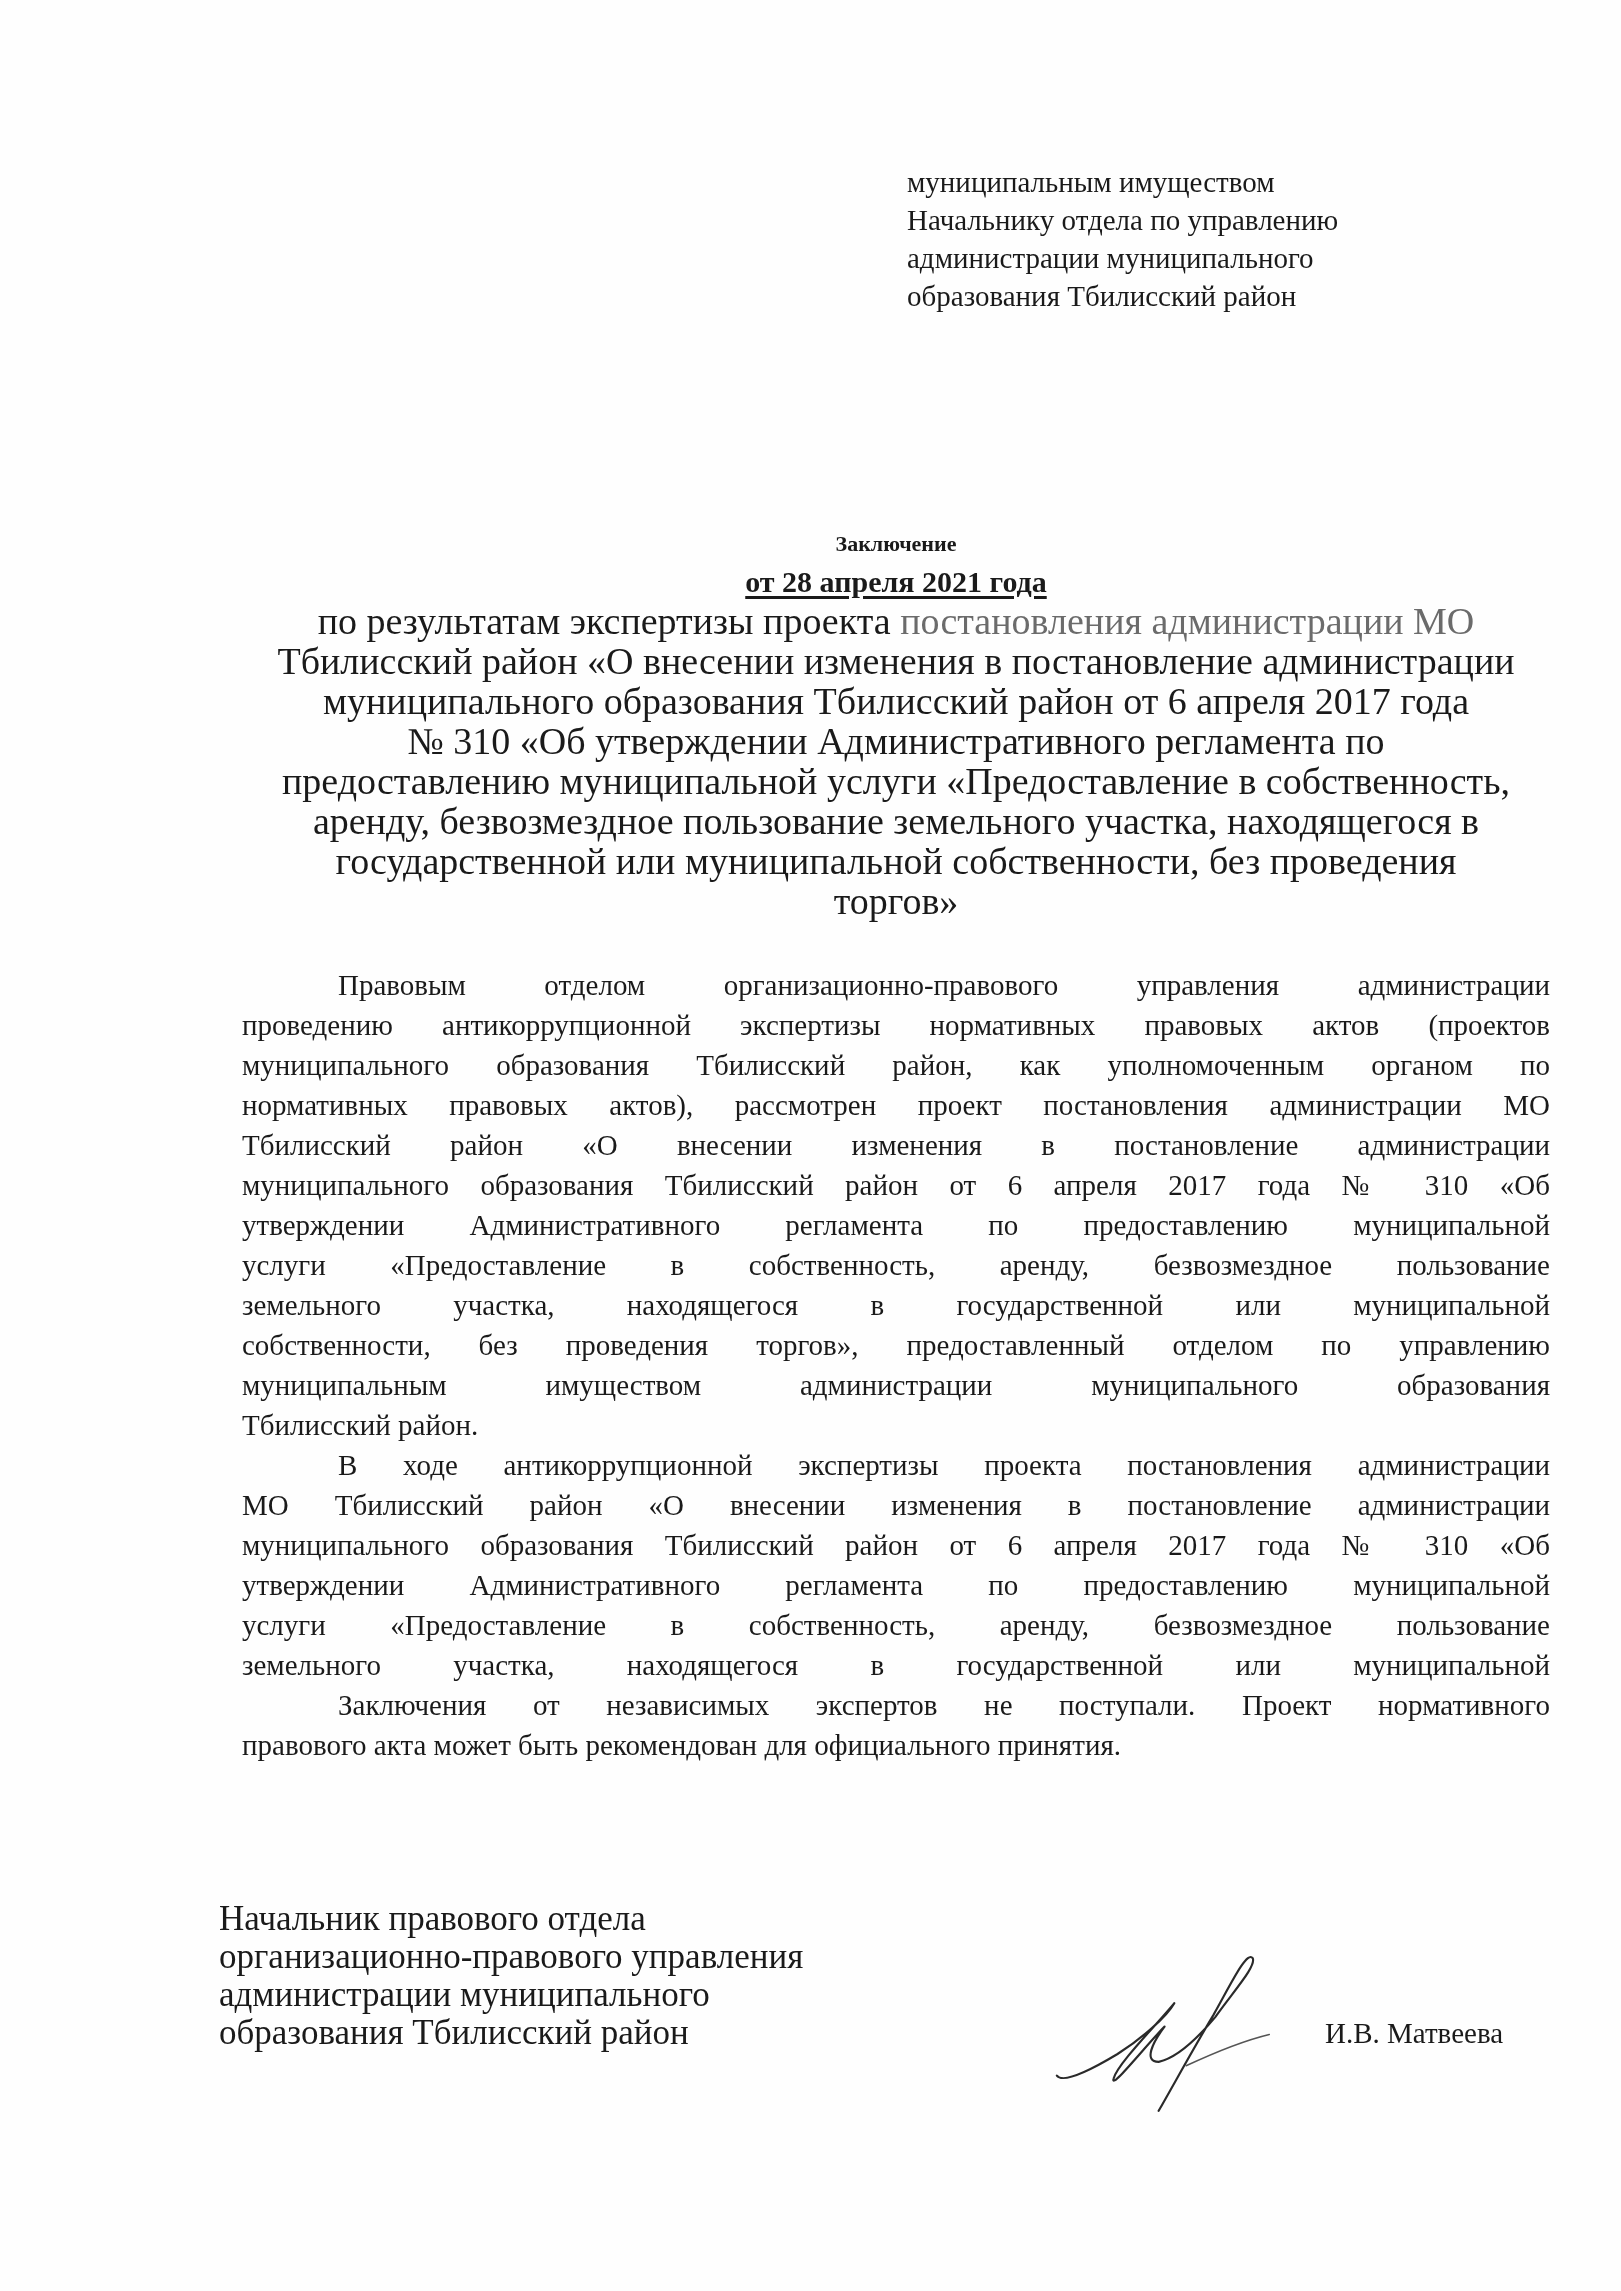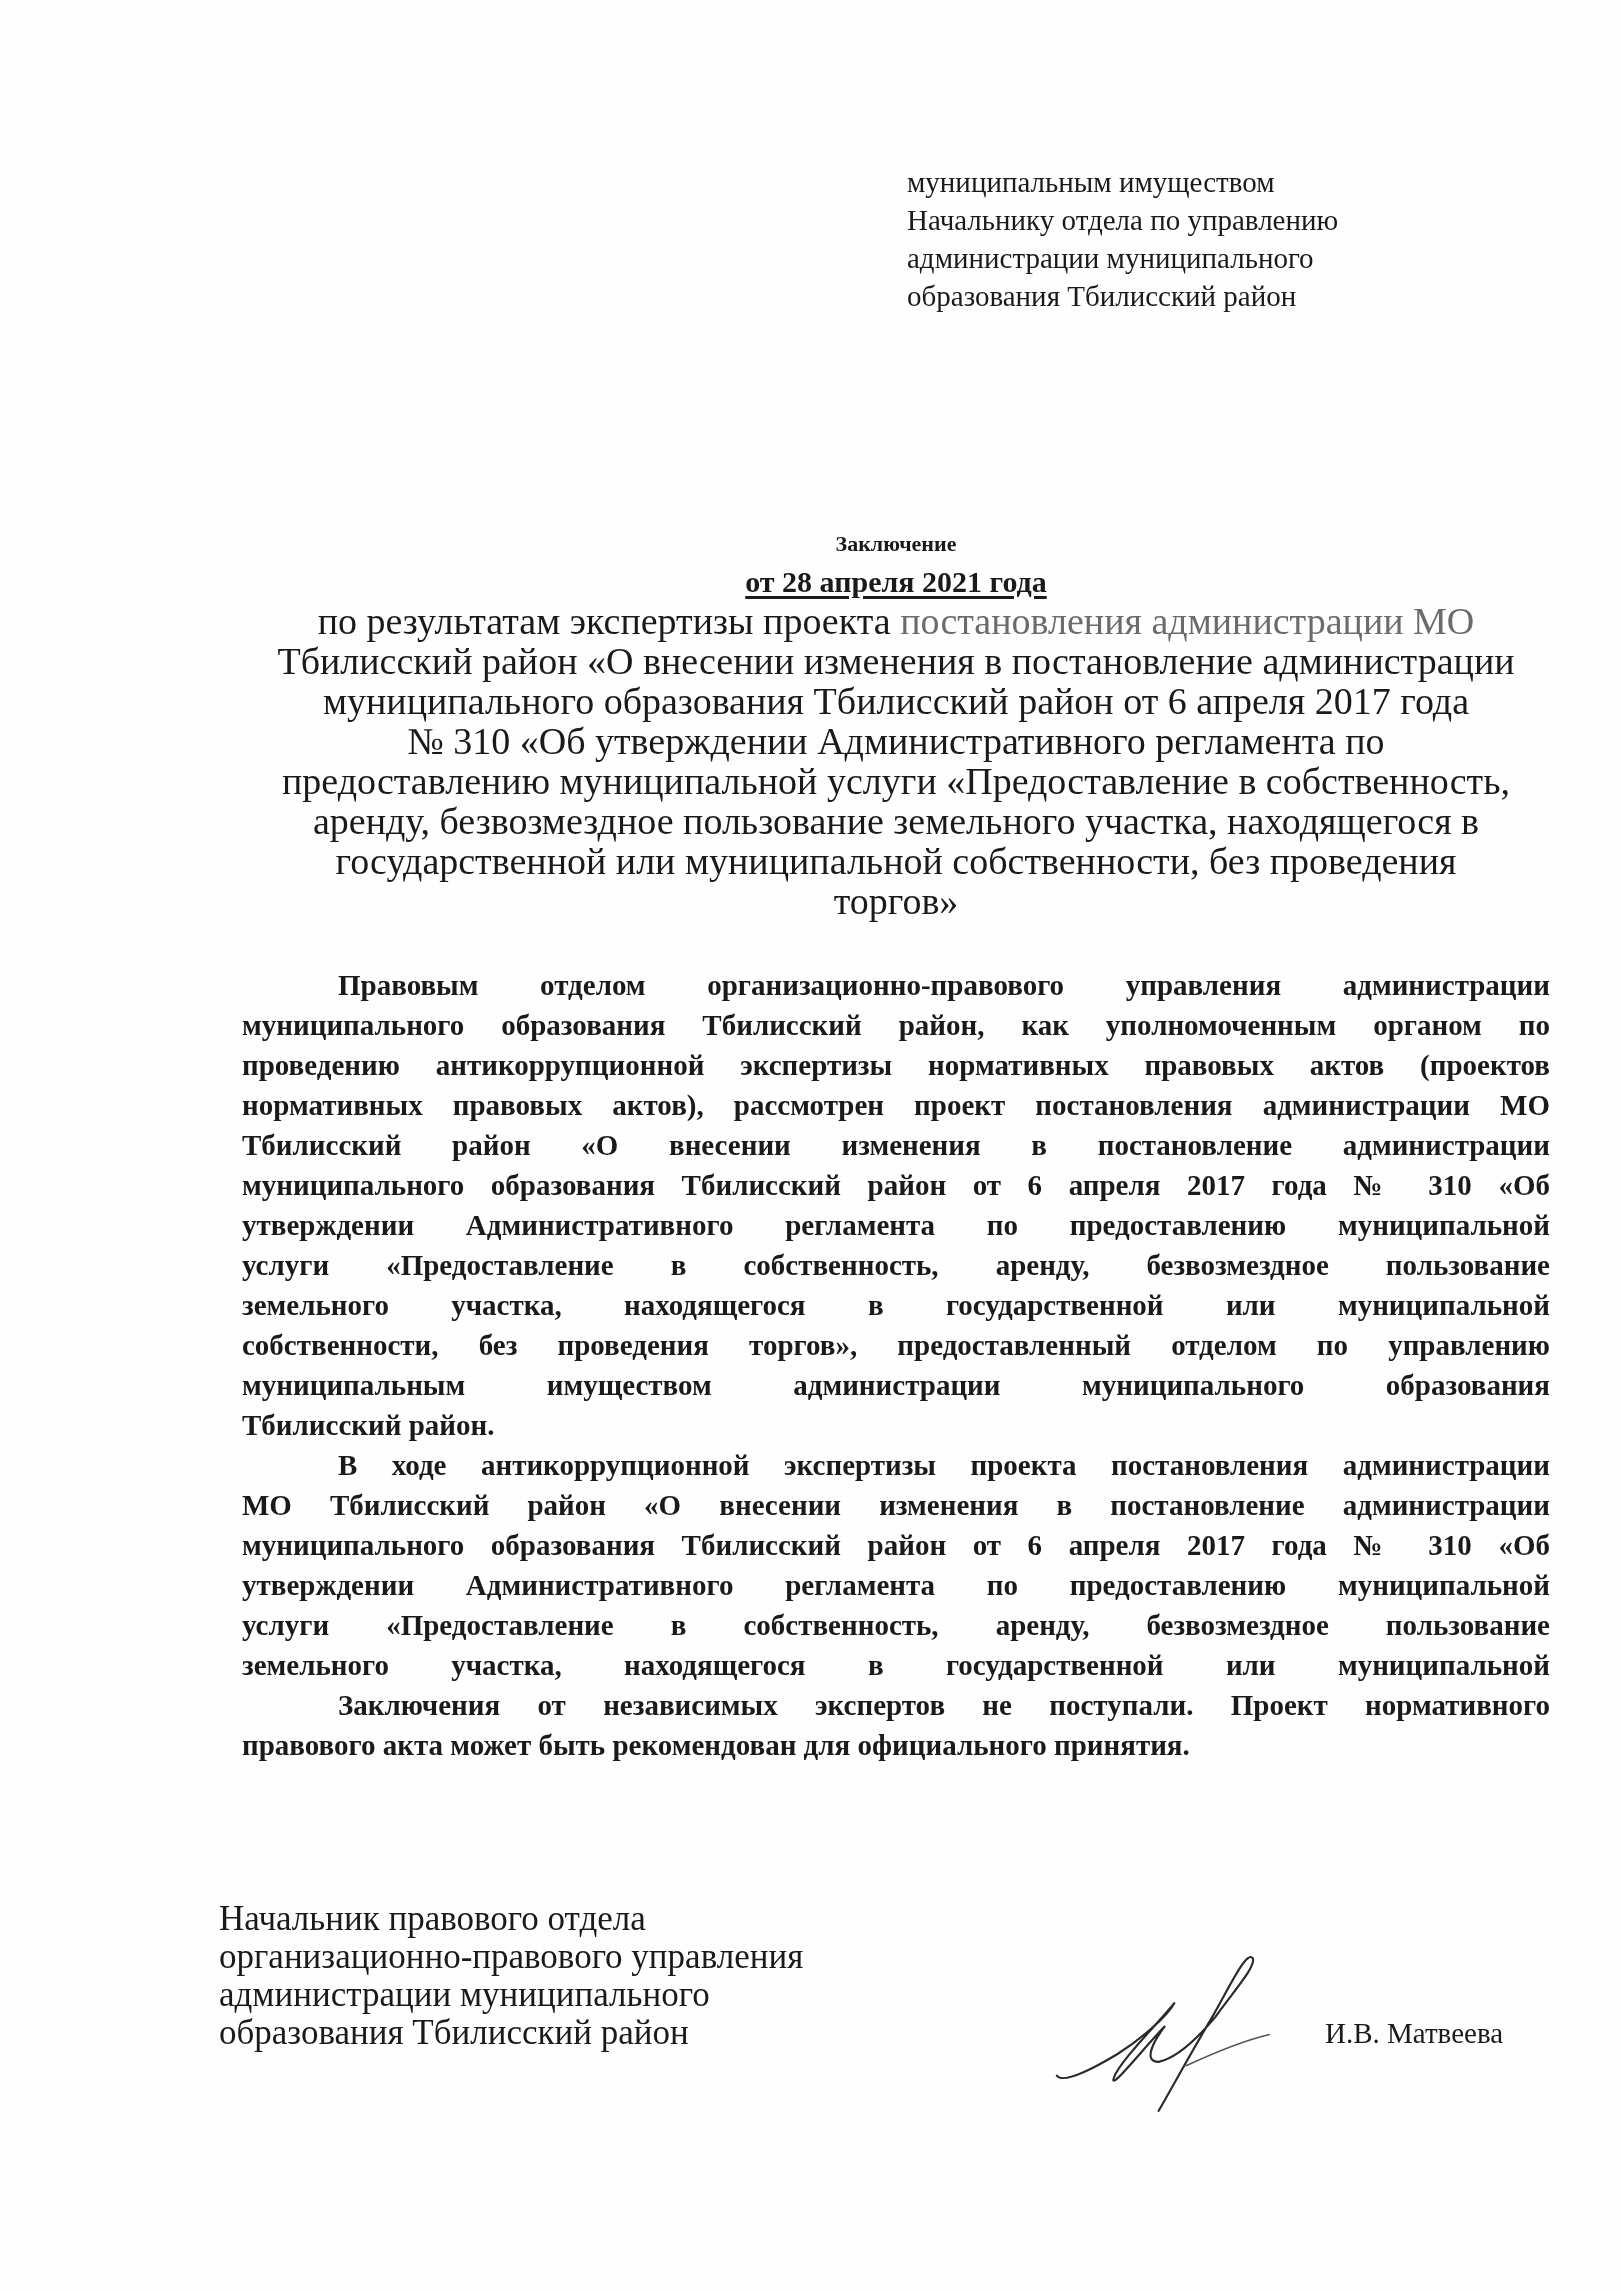--- a/index.html
+++ b/index.html
@@ -13,21 +13,21 @@
 
   .title-block { position: absolute; left: 242px; width: 1308px; top: 525px; text-align: center; }
   .doc-title { font-weight: bold; font-size: 22px; line-height: 37px; display: block; }
   .doc-date { font-weight: bold; font-size: 30px; line-height: 39px; display: inline-block;
               text-decoration: underline; text-decoration-thickness: 2.9px; text-underline-offset: 3.9px; }
   .subject { font-size: 38px; line-height: 40px; margin-top: 0px; }
   .subject .line { display: block; white-space: nowrap; }
   .subject .faded { color: #6b6b6b; }
 
   .body-text { position: absolute; left: 242px; width: 1308px; top: 965px; font-size: 29px; line-height: 40px; }
-  .body-text .line { display: block; text-align: justify; text-align-last: justify; white-space: normal; font-weight: bold; }
+  .body-text .line { display: block; text-align: justify; text-align-last: justify; white-space: normal; }
   .body-text .line.last { text-align-last: left; }
   .body-text .line.first { text-indent: 96px; }
   .body-text .para { margin: 0; }
 
   .signature-block { position: absolute; left: 219px; top: 1900px; font-size: 35px; line-height: 38px; }
   .signature-block .line { display: block; white-space: nowrap; }
   .signer-name { position: absolute; left: 1325px; top: 2017px; font-size: 29px; white-space: nowrap; }
   .sig-mark { position: absolute; left: 1049px; top: 1946px; width: 235px; height: 172px; }
 </style>
 </head>
@@ -53,22 +53,22 @@
       <span class="line">предоставлению муниципальной услуги «Предоставление в собственность,</span>
       <span class="line">аренду, безвозмездное пользование земельного участка, находящегося в</span>
       <span class="line">государственной или муниципальной собственности, без проведения</span>
       <span class="line">торгов»</span>
     </div>
   </div>
 
   <div class="body-text" id="body-text">
       <div class="para">
         <span class="line first">Правовым отделом организационно-правового управления администрации</span>
+        <span class="line">проведению антикоррупционной экспертизы нормативных правовых актов (проектов</span>
         <span class="line">муниципального образования Тбилисский район, как уполномоченным органом по</span>
-        <span class="line">проведению антикоррупционной экспертизы нормативных правовых актов (проектов</span>
         <span class="line">нормативных правовых актов), рассмотрен проект постановления администрации МО</span>
         <span class="line">Тбилисский район «О внесении изменения в постановление администрации</span>
         <span class="line">муниципального образования Тбилисский район от 6 апреля 2017 года № 310 «Об</span>
         <span class="line">утверждении Административного регламента по предоставлению муниципальной</span>
         <span class="line">услуги «Предоставление в собственность, аренду, безвозмездное пользование</span>
         <span class="line">земельного участка, находящегося в государственной или муниципальной</span>
         <span class="line">собственности, без проведения торгов», предоставленный отделом по управлению</span>
         <span class="line">муниципальным имуществом администрации муниципального образования</span>
         <span class="line last">Тбилисский район.</span>
       </div>

